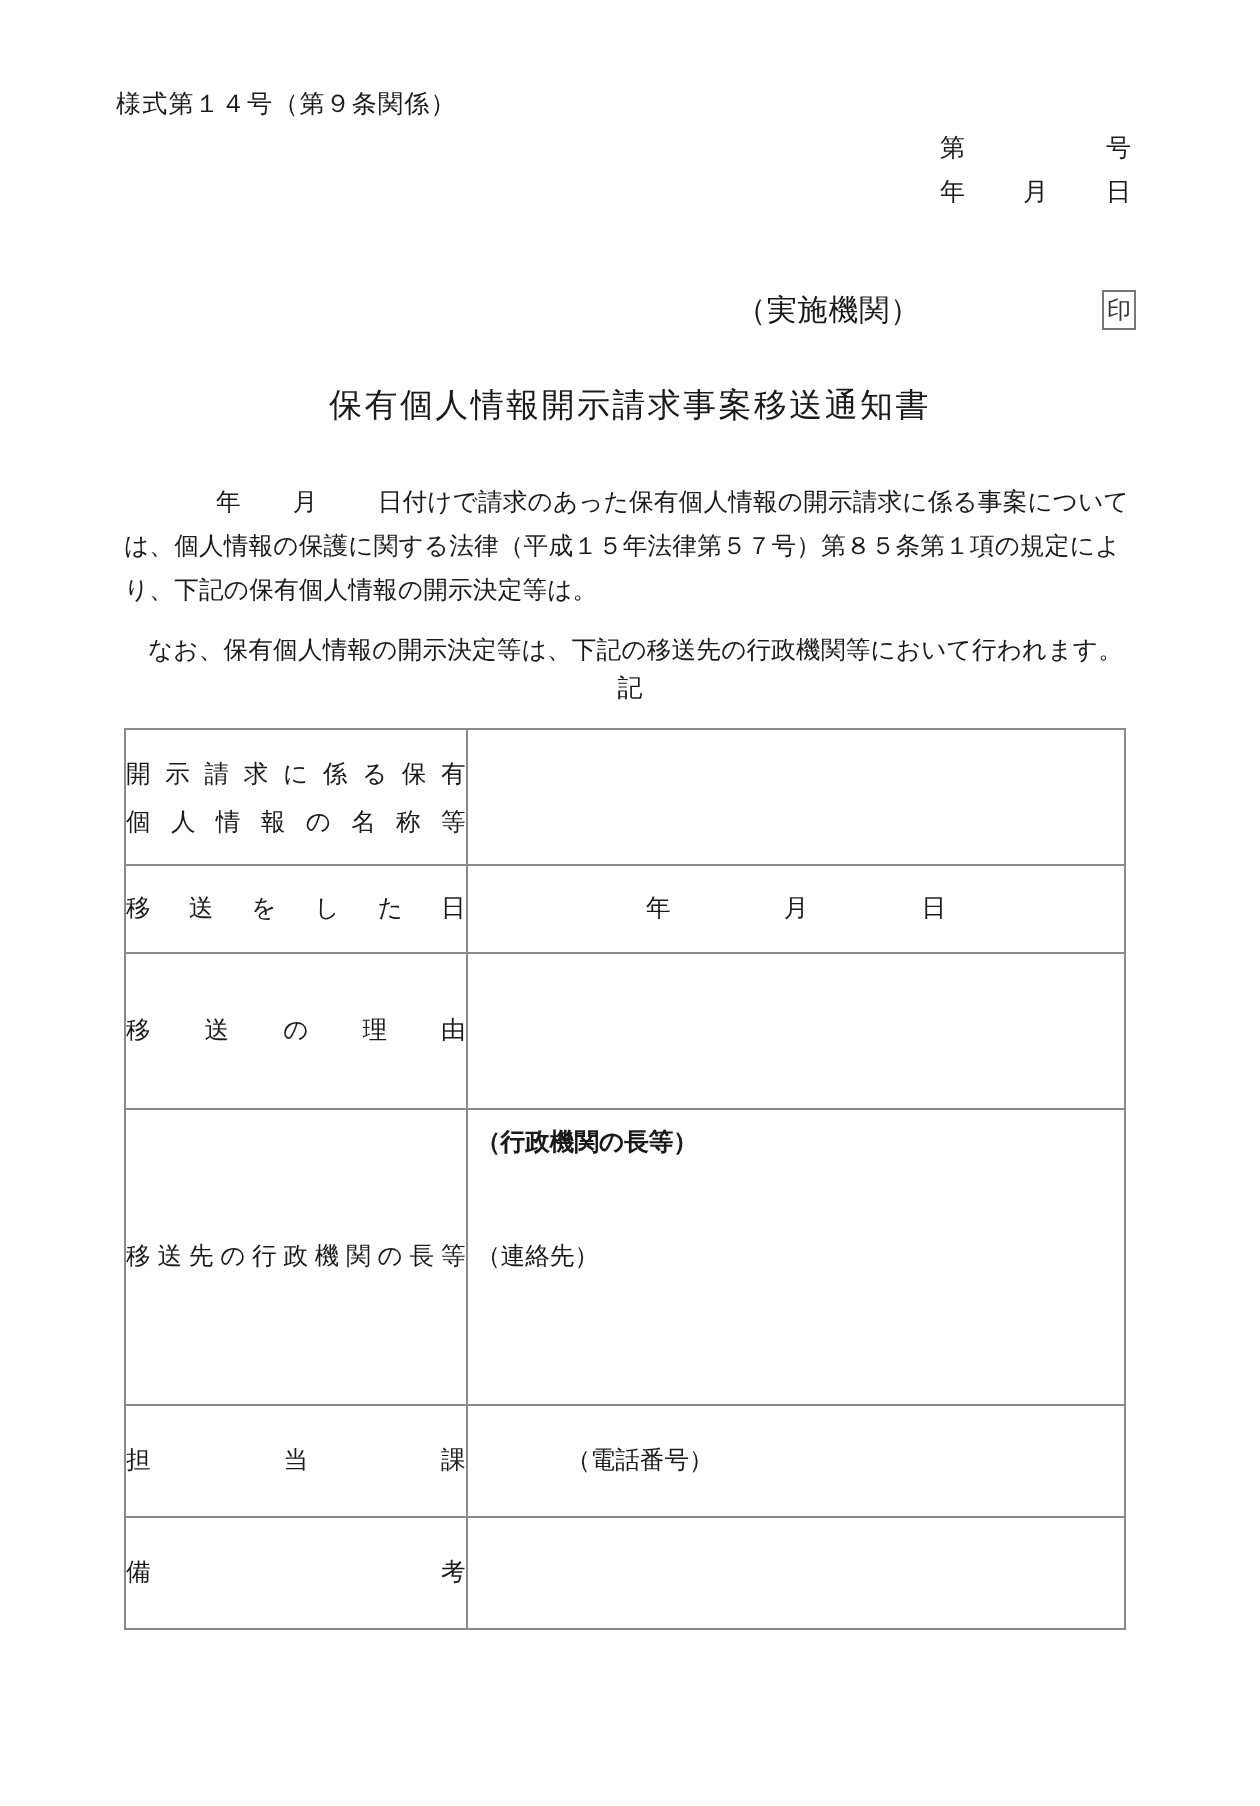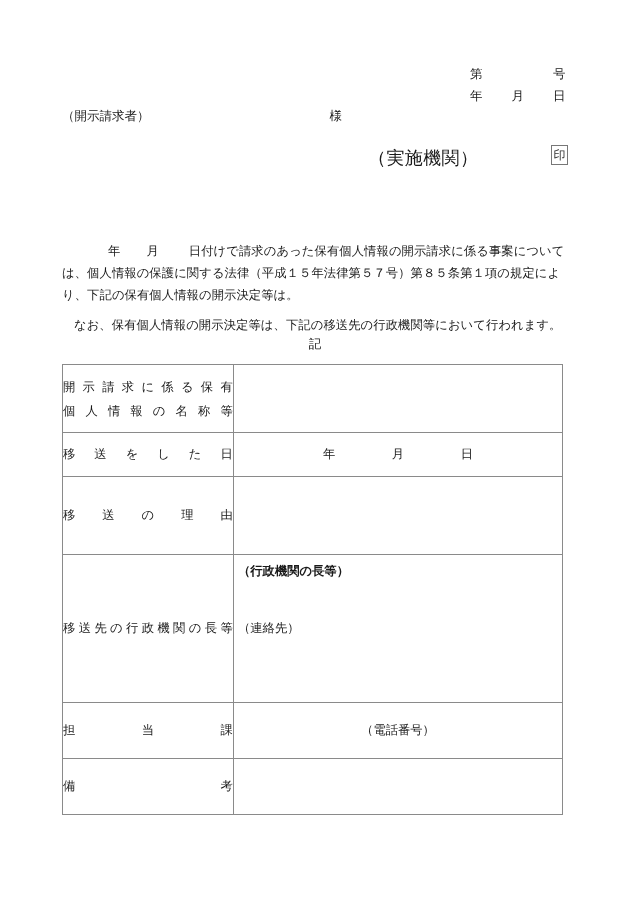--- a/index.html
+++ b/index.html
@@ -59,21 +59,21 @@
     font-size: 12.5px;
     width: 280px;
     display: flex;
     justify-content: space-between;
     white-space: nowrap;
   }
   .agency-row {
     position: absolute;
     left: 368px;
     top: 146px;
-    font-size: 18px;
+    font-size: 15px;
     white-space: nowrap;
     display: flex;
     align-items: center;
   }
   .agency-label { letter-spacing: 0.4px; }
   .seal-box {
     position: absolute;
     left: 551px;
     top: 145px;
     width: 17px;
@@ -169,62 +169,60 @@
     display: inline-block;
     width: 150px;
     display: inline-flex;
     justify-content: space-between;
     white-space: nowrap;
   }
   .dest-line-1 { padding-left: 4px; font-weight: bold; }
   .dest-line-2 { padding-left: 4px; margin-top: 40px; }
   .tel-line {
     display: flex;
-    justify-content: center;
+    justify-content: flex-start;
     width: 230px;
     margin: 0 auto;
     white-space: nowrap;
   }
   .r1 { height: 68px; }
   .r2 { height: 44px; }
   .r3 { height: 78px; }
   .r4 { height: 148px; }
   .r5 { height: 56px; }
   .r6 { height: 56px; }
   .r4 .cell-value { vertical-align: top; padding-top: 8px; }
   .r3 .cell-label, .r4 .cell-label { vertical-align: middle; }
 </style>
 </head>
 <body>
 
 <div class="page">
 
+  <div class="form-no">様式第１４号（第９条関係）</div>
 
   <div class="doc-number-block">
     <div class="doc-number-row">
       <span>第</span>
       <span>号</span>
     </div>
     <div class="doc-date-row">
       <span>年</span>
       <span>月</span>
       <span>日</span>
     </div>
   </div>
 
-  <div class="addressee-row">
-    <span>（開示請求者）</span>
-    <span>様</span>
-  </div>
 
   <div class="agency-row">
     <span class="agency-label">（実施機関）</span>
   </div>
   <div class="seal-box">印</div>
 
+  <div class="doc-title">保有個人情報開示請求事案移送通知書</div>
 
   <div class="body-block">
     <div class="body-para-1">
       <span class="lead-space"></span><span>年</span><span class="gap-s"></span><span>月</span><span class="gap-m"></span><span>日付けで請求のあった保有個人情報の開示請求に係る事案については、</span><span>個人情報の保護に関する法律（平成１５年法律第５７号）第８５条第１項の規定により、下記の</span><span>保有個人情報の開示決定等は。</span>
     </div>
     <div class="body-para-2">なお、保有個人情報の開示決定等は、下記の移送先の行政機関等において行われます。</div>
   </div>
 
   <div class="ki-mark">記</div>
 

